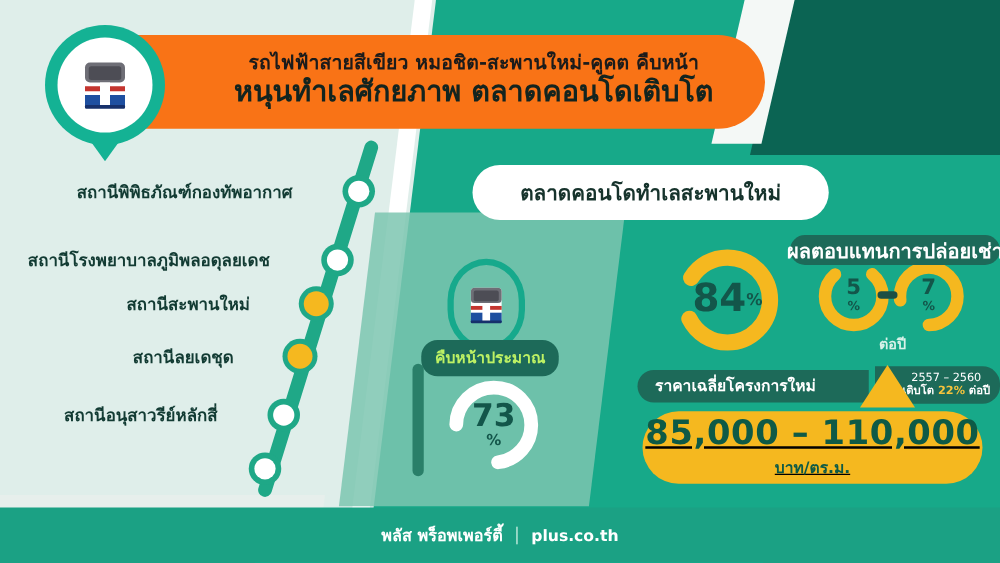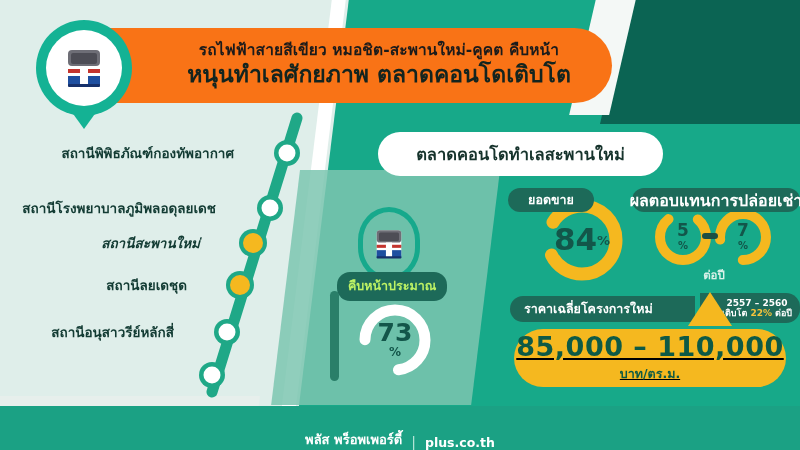--- a/index.html
+++ b/index.html
@@ -267,38 +267,38 @@
     z-index:8;
   }
   .year-pill {
     position:absolute; left:700px; top:293px;
     width:100px; height:30px;
     background:#1d6a59; border-radius:0 14px 14px 0;
     z-index:7;
     display:flex; flex-direction:column; align-items:center; justify-content:center;
     padding-left:14px;
   }
-  .year-pill-l1 { color:#ffffff; font-size:9px; font-weight:bold; line-height:1.15; white-space:nowrap; }
+  .year-pill-l1 { color:#ffffff; font-size:9px; font-weight:normal; line-height:1.15; white-space:nowrap; }
   .year-pill-l2 { color:#ffffff; font-size:9px; font-weight:bold; line-height:1.15; white-space:nowrap; }
   .year-pill-l2 b { color:#f5c33c; }
 
   .price-box {
     position:absolute; left:514px; top:329px;
     width:272px; height:58px;
     background:#f5b81f; border-radius:29px;
     z-index:7;
     display:flex; flex-direction:column; align-items:center; justify-content:center;text-decoration:underline;
   }
   .price-main { color:#0e5a46; font-size:27px; font-weight:bold; letter-spacing:.5px; line-height:1; white-space:nowrap; }
   .price-unit { color:#0e5a46; font-size:12.5px; font-weight:bold; margin-top:4px; }
 
   
   .footer-text {
     position:absolute; left:0; top:406px; width:800px; height:44px;
-    display:flex; align-items:flex-end; justify-content:center; gap:9px;
+    display:flex; align-items:center; justify-content:center; gap:9px;
     z-index:9;
   }
   .footer-brand { color:#ffffff; font-size:13px; font-weight:bold; }
   .footer-sep { color:#b7e6d7; font-size:14px; }
   .footer-url { color:#ffffff; font-size:12.5px; font-weight:bold; }
 </style>
 </head>
 <body>
 
 <div id="stage">
@@ -354,21 +354,21 @@
     </g>
     <g>
       <circle cx="212" cy="265" r="13" fill="#1fa887"></circle>
         <circle cx="212" cy="265" r="8.5" fill="#ffffff"></circle>
     </g>
   </svg>
 
   <div class="station-labels">
     <div class="station-label" style="top:43px;  right:66px;">สถานีพิพิธภัณฑ์กองทัพอากาศ</div>
     <div class="station-label" style="top:98px;  right:84px;">สถานีโรงพยาบาลภูมิพลอดุลยเดช</div>
-    <div class="station-label" style="top:133px; right:100px;font-style:italic;">สถานีสะพานใหม่</div>
+    <div class="station-label" style="top:133px; right:100px;">สถานีสะพานใหม่</div>
     <div class="station-label" style="top:175px; right:113px;">สถานีลยเดชุด</div>
     <div class="station-label" style="top:222px; right:126px;">สถานีอนุสาวรีย์หลักสี่</div>
   </div>
 
   <div class="mid-pin">
     <svg width="40" height="40" viewBox="0 0 52 52">
       <rect x="10" y="8" width="32" height="36" rx="4" fill="#ffffff"></rect>
       <rect x="10" y="8" width="32" height="16" rx="4" fill="#6e6e76"></rect>
       <rect x="13" y="11" width="26" height="11" rx="2" fill="#4d4d55"></rect>
       <rect x="10" y="27" width="32" height="4" fill="#c4352f"></rect>
@@ -385,21 +385,20 @@
   </svg>
   <div class="donut73-text">
     <div class="donut73-num">73</div>
     <div class="donut73-pct">%</div>
   </div>
 
   <div class="white-bubble">
     <span>ตลาดคอนโดทำเลสะพานใหม่</span>
   </div>
 
-  <div class="dark-pill" id="pill-sales">ยอดขาย</div>
   <svg class="donut84" width="92" height="92" viewBox="0 0 92 92">
     <circle cx="46" cy="46" r="34" fill="none" stroke="#f5b81f" stroke-width="13" stroke-dasharray="179.4 34.2" stroke-dashoffset="35" stroke-linecap="round" transform="rotate(-90 46 46)"></circle>
   </svg>
   <div class="donut84-text">
     <div class="donut84-num">84</div>
     <div class="donut84-pct">%</div>
   </div>
 
   <div class="dark-pill" id="pill-rent">ผลตอบแทนการปล่อยเช่า</div>
   <svg class="donut5" width="62" height="62" viewBox="0 0 62 62">

